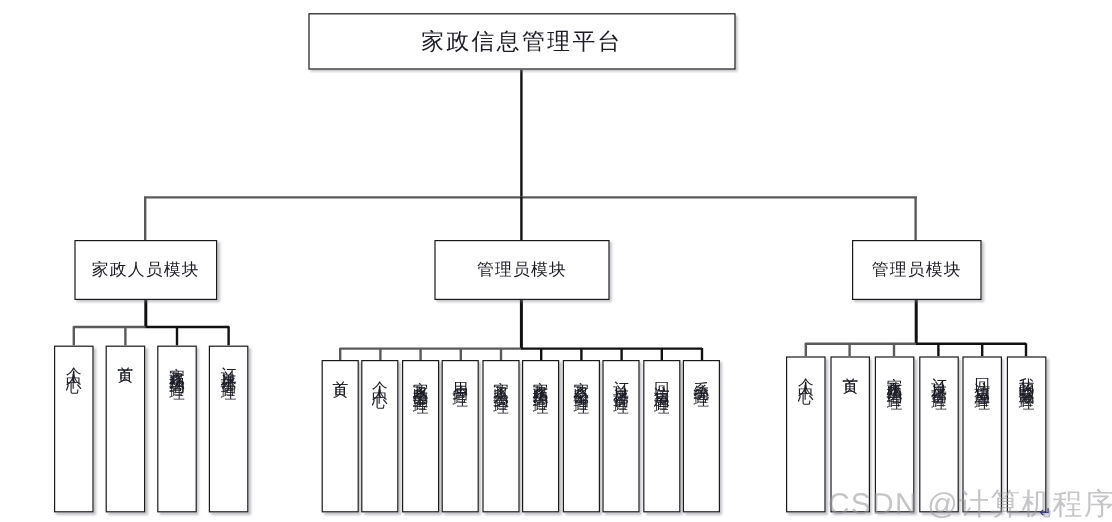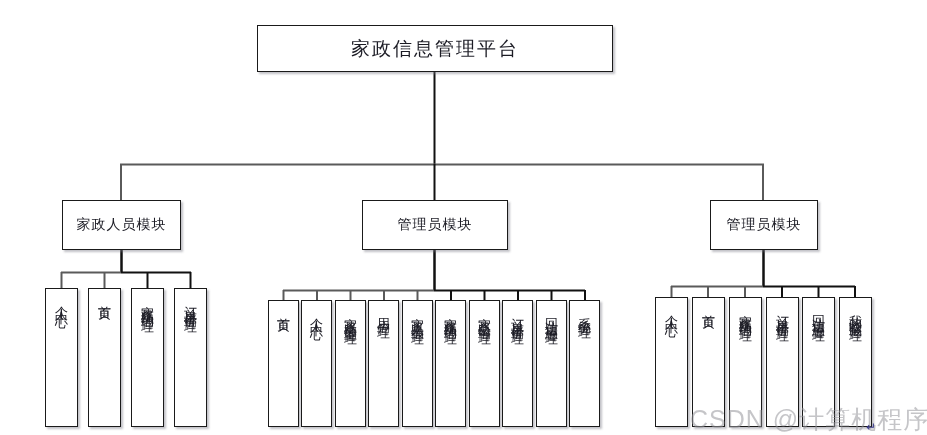--- a/index.html
+++ b/index.html
@@ -31,21 +31,20 @@
     align-items: center;
     justify-content: center;
     color: #1b1b24;
   }
   .node.shadow {
     box-shadow: 2px 2px 2px rgba(120,120,130,0.45);
   }
   .title-node {
     font-size: 19px;
     letter-spacing: 2px;
-    margin-top: 14px;
   }
   .module-node {
     font-size: 14px;
     letter-spacing: 1px;
   }
   .leaf-node {
     font-size: 13px;
     writing-mode: vertical-rl;
     text-orientation: upright;
     letter-spacing: 3px;

